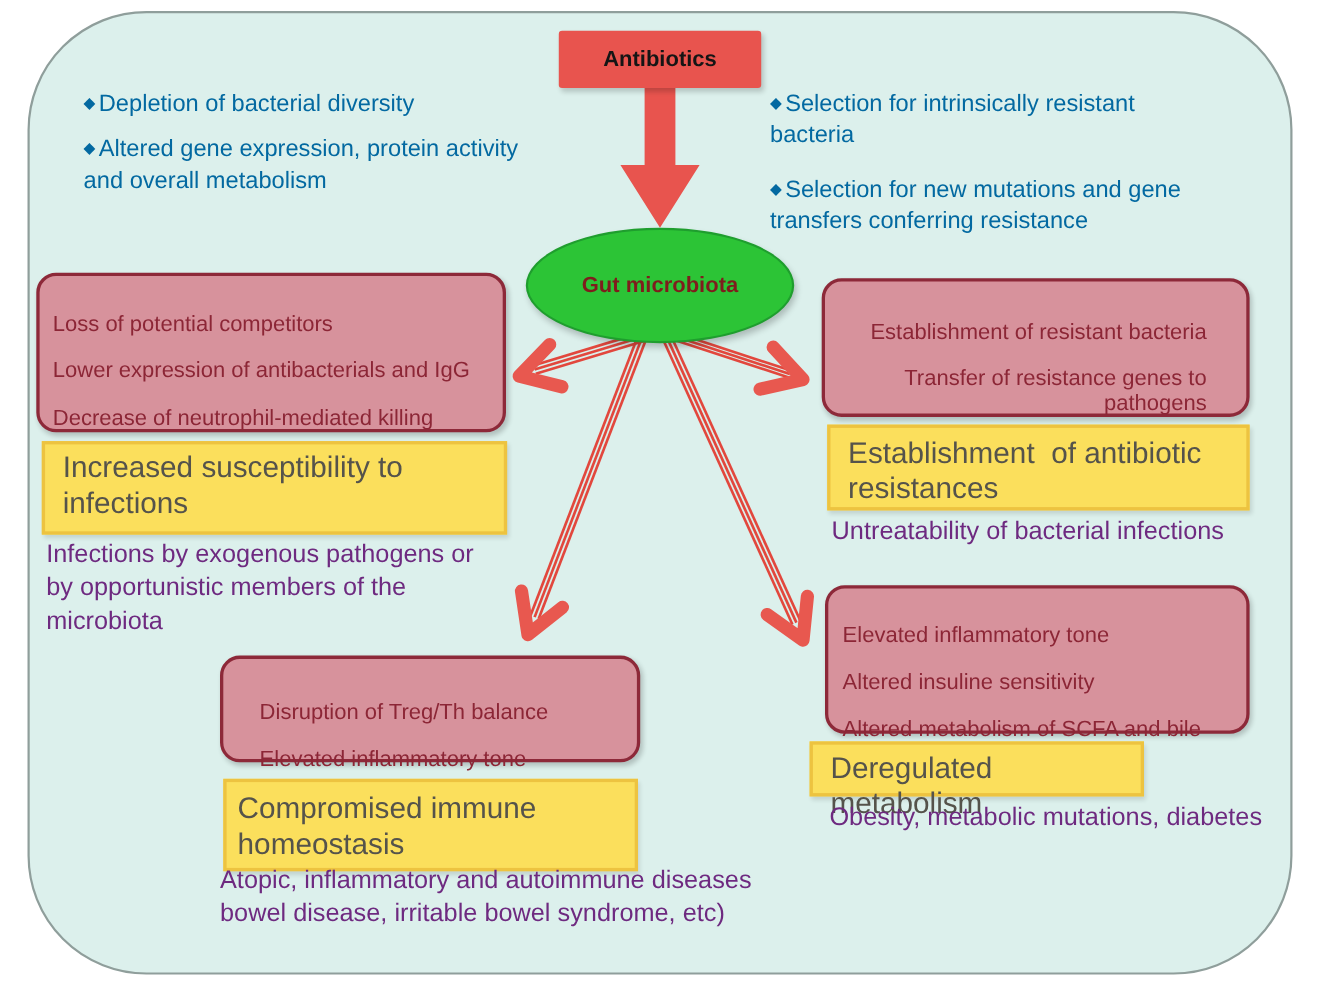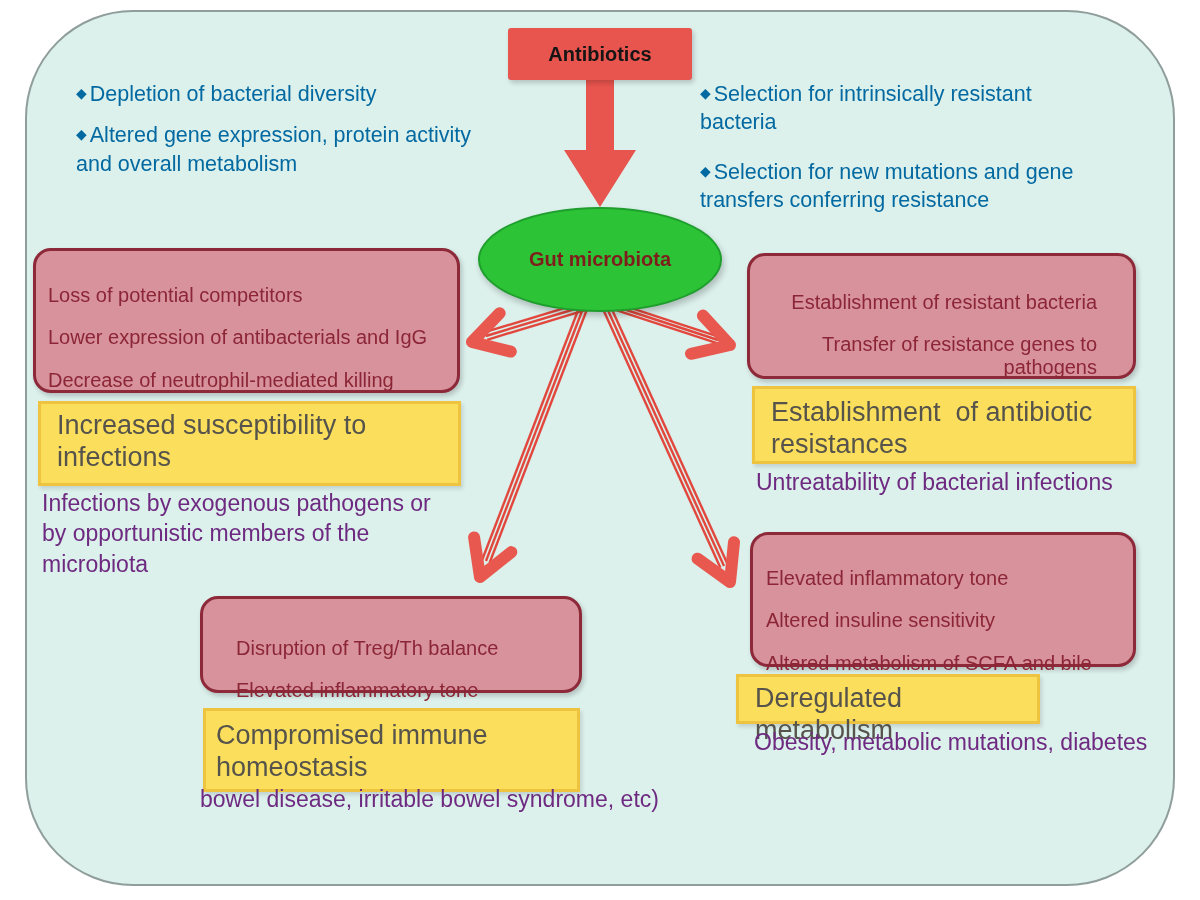--- a/index.html
+++ b/index.html
@@ -125,14 +125,15 @@
 <div id="purple-metabolism" class="purple">
   <div>Obesity, metabolic mutations, diabetes</div>
 </div>
 
 <div id="pink-immune" class="pinkbox">
   <div class="cause">Disruption of Treg/Th balance</div>
   <div class="cause">Elevated inflammatory tone</div>
 </div>
 <div id="yellow-immune" class="yellowbox">Compromised immune homeostasis</div>
 <div id="purple-immune" class="purple">
+  <div>Atopic, inflammatory and autoimmune diseases</div>
   <div>bowel disease, irritable bowel syndrome, etc)</div>
 </div>
 
 </body></html>

